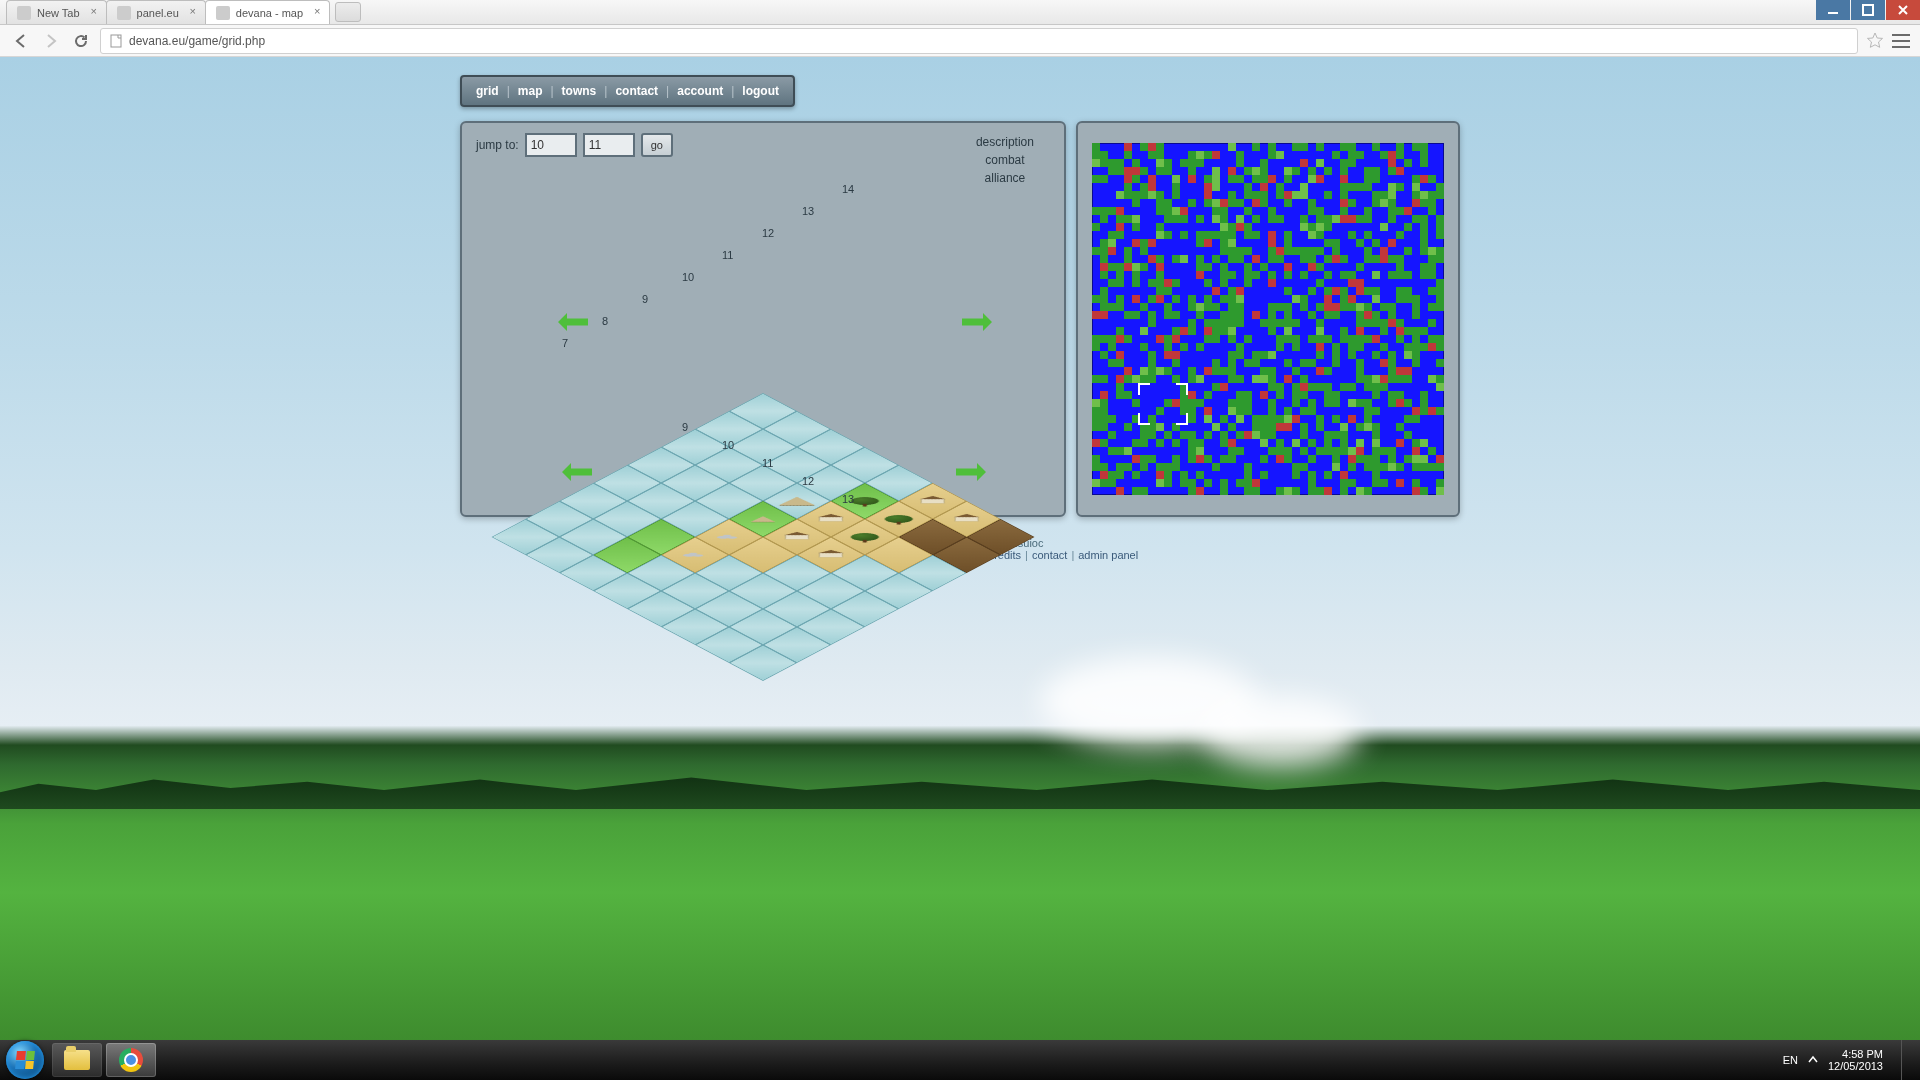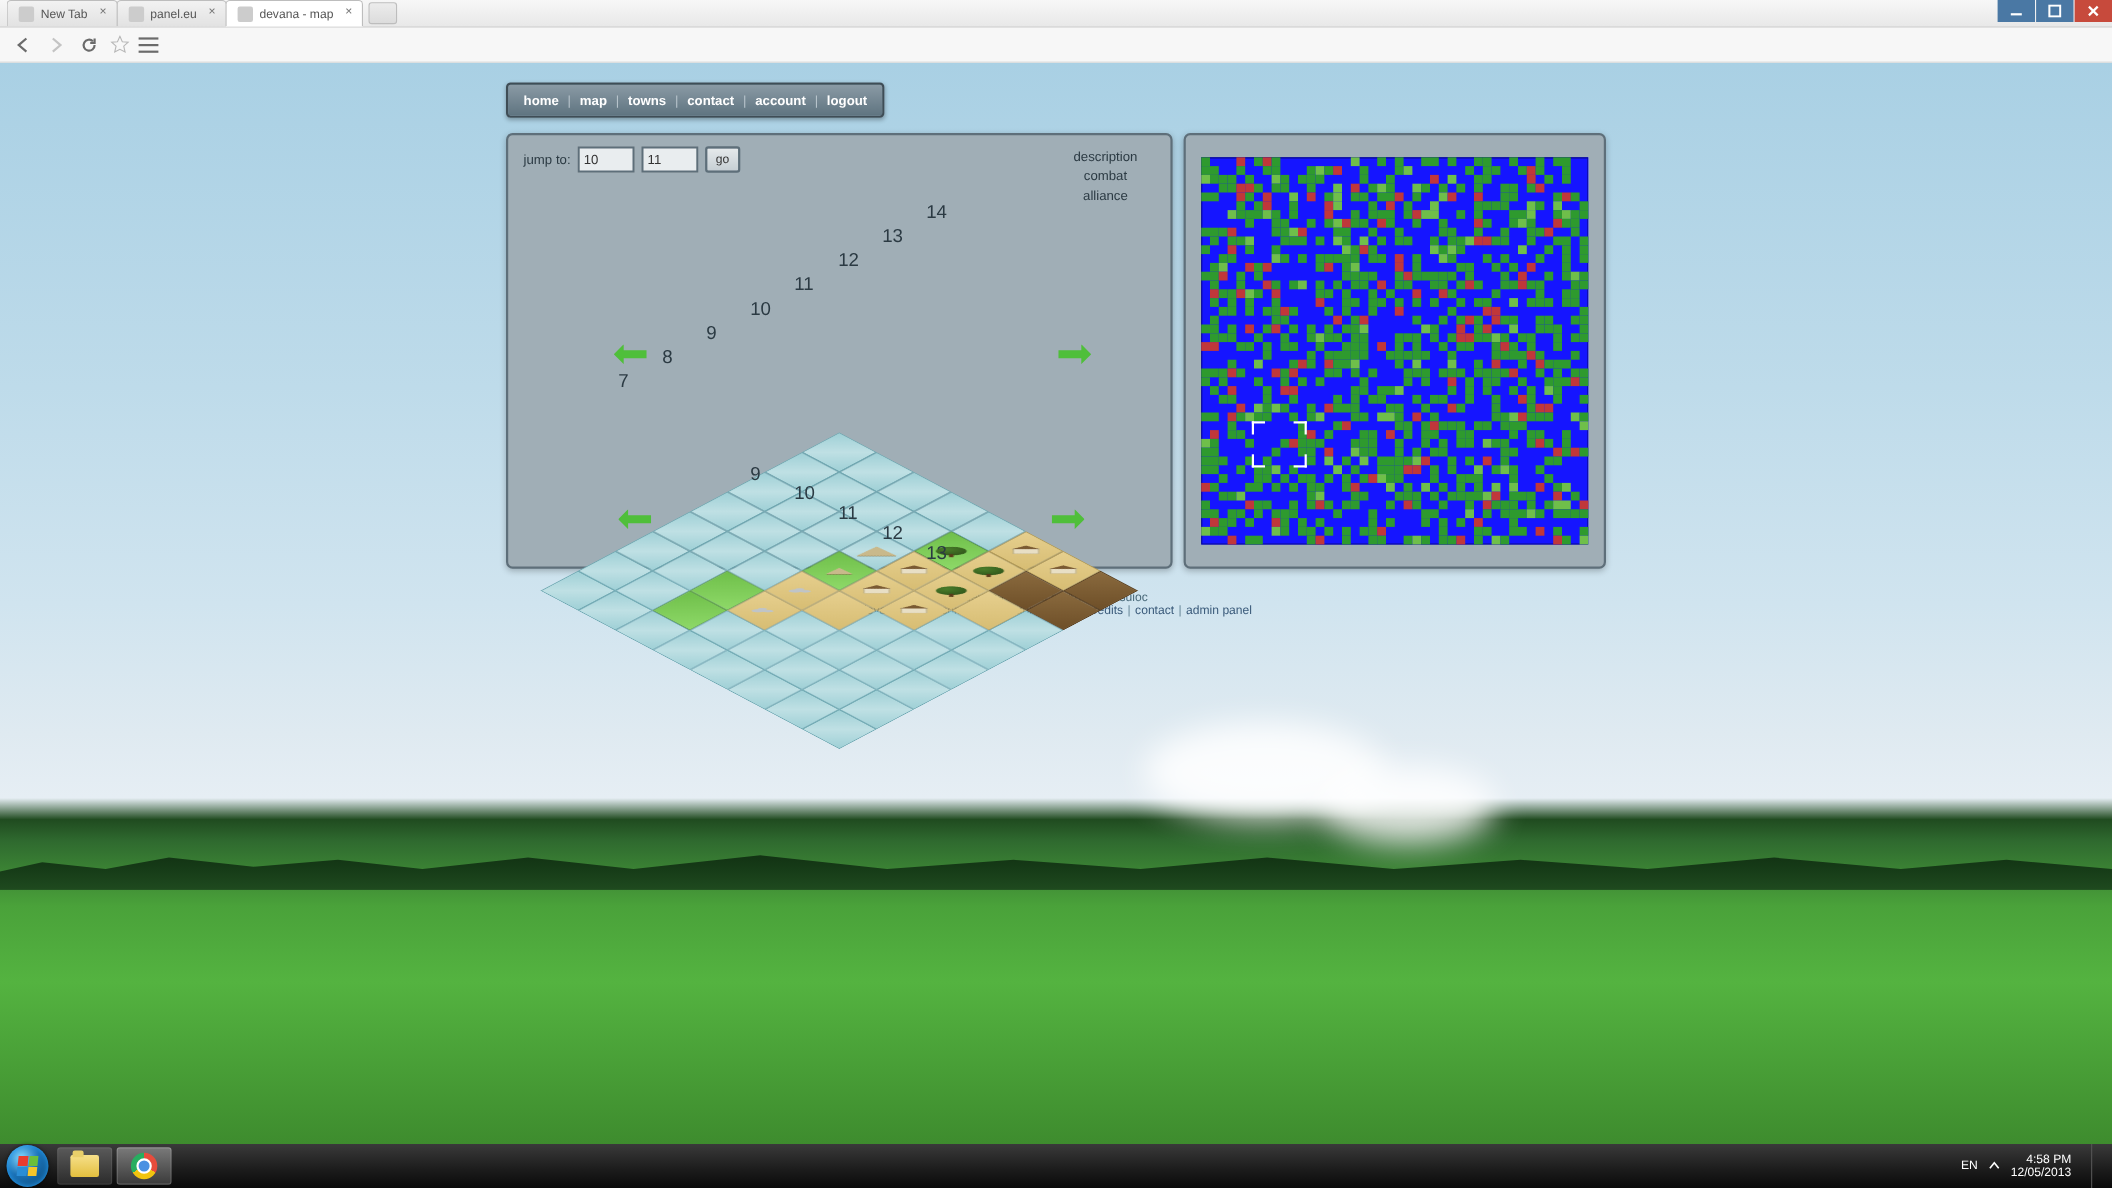--- a/index.html
+++ b/index.html
@@ -95,21 +95,21 @@
 .tree{width:28px;height:28px;border-radius:50%;background:radial-gradient(circle at 35% 30%,#4a7d2a,#2b4e17);position:relative}
 .tree::after{content:"";position:absolute;left:12px;top:24px;width:4px;height:10px;background:#5a3a1a}
 .hut{width:22px;height:16px;background:#e8dfc5;border:1px solid #b7a87a;position:relative}
 .hut::before{content:"";position:absolute;left:-2px;top:-10px;width:26px;height:12px;background:#7a5a32;clip-path:polygon(0 100%,50% 0,100% 100%)}
 .rocks{width:24px;height:16px}
 .rocks span{position:absolute;border-radius:50%;background:#bfc4c8}
 .rocks span:nth-child(1){width:12px;height:10px;left:0;top:4px}
 .rocks span:nth-child(2){width:10px;height:8px;left:10px;top:6px}
 .rocks span:nth-child(3){width:8px;height:7px;left:6px;top:0}
 
-.coord{position:absolute;font-size:17px;color:#2b3a43;pointer-events:none}
+.coord{position:absolute;font-size:11px;color:#2b3a43;pointer-events:none}
 
 .dir-arrow{position:absolute;width:30px;height:18px;background:#4fbf3a;clip-path:polygon(0 50%,30% 0,30% 30%,100% 30%,100% 70%,30% 70%,30% 100%);cursor:pointer}
 .dir-arrow.right{transform:scaleX(-1)}
 
 .minimap{width:352px;height:352px;background:#1515ff;position:relative;box-shadow:inset 0 0 0 1px #0a0a90}
 .minimap .px{position:absolute}
 .mm-corner{position:absolute;width:10px;height:10px;border:2px solid #fff}
 
 .footer{margin-top:20px;text-align:center;font-size:11px;color:#4a6a7a}
 .footer a{color:#3a5a7a;text-decoration:none}
@@ -179,41 +179,48 @@
         <svg width="16" height="16">
           <path d="M5 2 L12 8 L5 14" fill="none" stroke="currentColor" stroke-width="2"></path>
         </svg>
       </div>
     <div class="tbtn">
         <svg width="16" height="16">
           <path d="M13 8a5 5 0 1 1-1.5-3.5" fill="none" stroke="currentColor" stroke-width="2"></path>
           <path d="M13 2v4h-4" fill="none" stroke="currentColor" stroke-width="2"></path>
         </svg>
       </div>
+    <div class="omnibox">
+      <svg width="14" height="14">
+          <rect x="2" y="1" width="10" height="12" fill="none" stroke="#999"></rect>
+          <path d="M9 1v3h3" fill="none" stroke="#999"></path>
+        </svg>
+      <span>devana.eu/game/grid.php</span>
+    </div>
     <div class="star"><svg width="18" height="18">
           <path d="M9 1l2.2 5 5.3.4-4 3.6 1.2 5.3L9 12.8 4.3 15.3l1.2-5.3-4-3.6 5.3-.4z" fill="none" stroke="currentColor"></path>
         </svg></div>
     <div class="menu-icon">
         <span></span>
         <span></span>
         <span></span>
       </div>
   </div>
 
   <div class="page">
     <div class="page-bg">
       <div class="cloud" style="left:1040px;top:600px;width:220px;height:90px"></div>
       <div class="cloud" style="left:1200px;top:640px;width:160px;height:70px"></div>
       <div class="treeline"></div>
     </div>
 
     <div class="content">
       
       <div class="navbar" id="navbar">
-          <a href="#">home</a>
+          <a href="#">grid</a>
           <span class="sep">|</span>
           <a href="#">map</a>
           <span class="sep">|</span>
           <a href="#">towns</a>
           <span class="sep">|</span>
           <a href="#">contact</a>
           <span class="sep">|</span>
           <a href="#">account</a>
           <span class="sep">|</span>
           <a href="#">logout</a>

